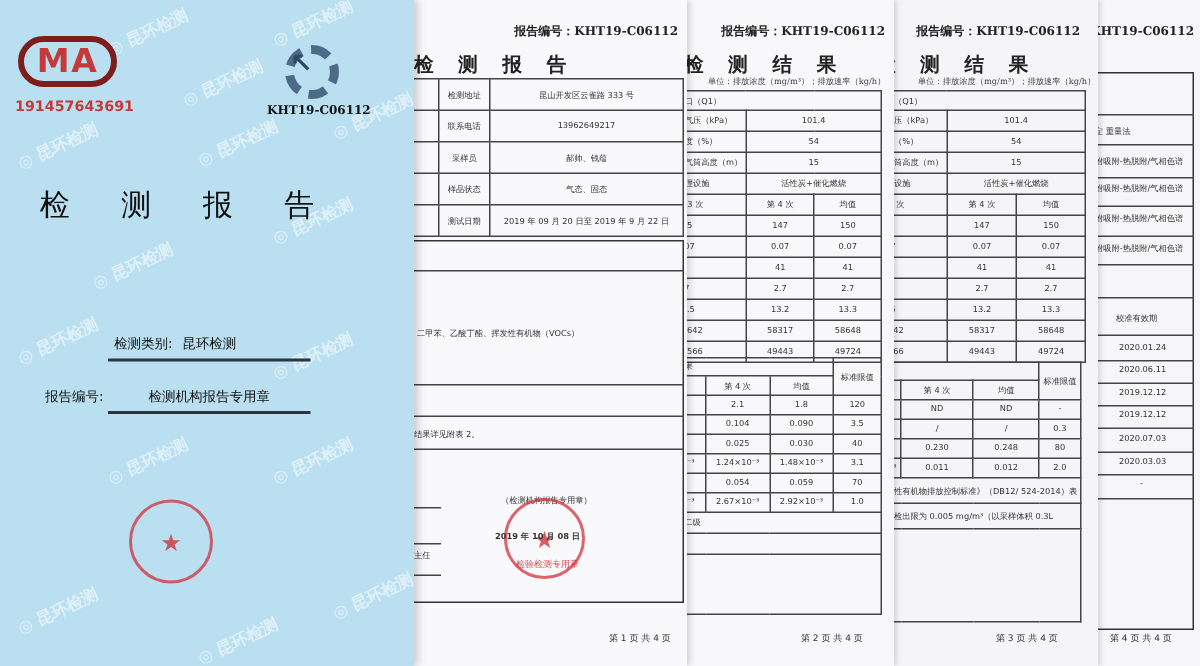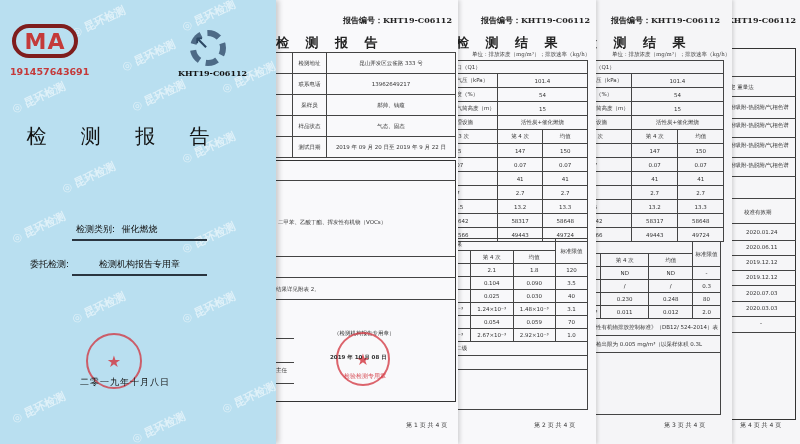--- a/index.html
+++ b/index.html
@@ -393,19 +393,18 @@
   </div>
   <div class="cma-num">191457643691</div>
 
   <div class="ring"></div>
   <div class="ring-arrow">↑</div>
   <div class="cover-report-no">KHT19-C06112</div>
 
   <div class="cover-title-cn">检 测 报 告</div>
 
   <div class="cover-field-label" style="top:223px;padding-left:46px;">检测类别:</div>
-  <div class="cover-field-value" style="top:223px;">催化燃烧</div>
-  <div class="cover-field-label" style="top:258px;">委托检测:</div>
+  <div class="cover-field-value" style="top:223px;">昆环检测</div>
+  <div class="cover-field-label" style="top:258px;">报告编号:</div>
   <div class="cover-field-value" style="top:258px;">检测机构报告专用章</div>
 
   <div class="seal" style="left:86px; top:333px; width:56px; height:56px;">★</div>
-  <div class="cover-date">二零一九年十月八日</div>
 </div>
 
 </body></html>

